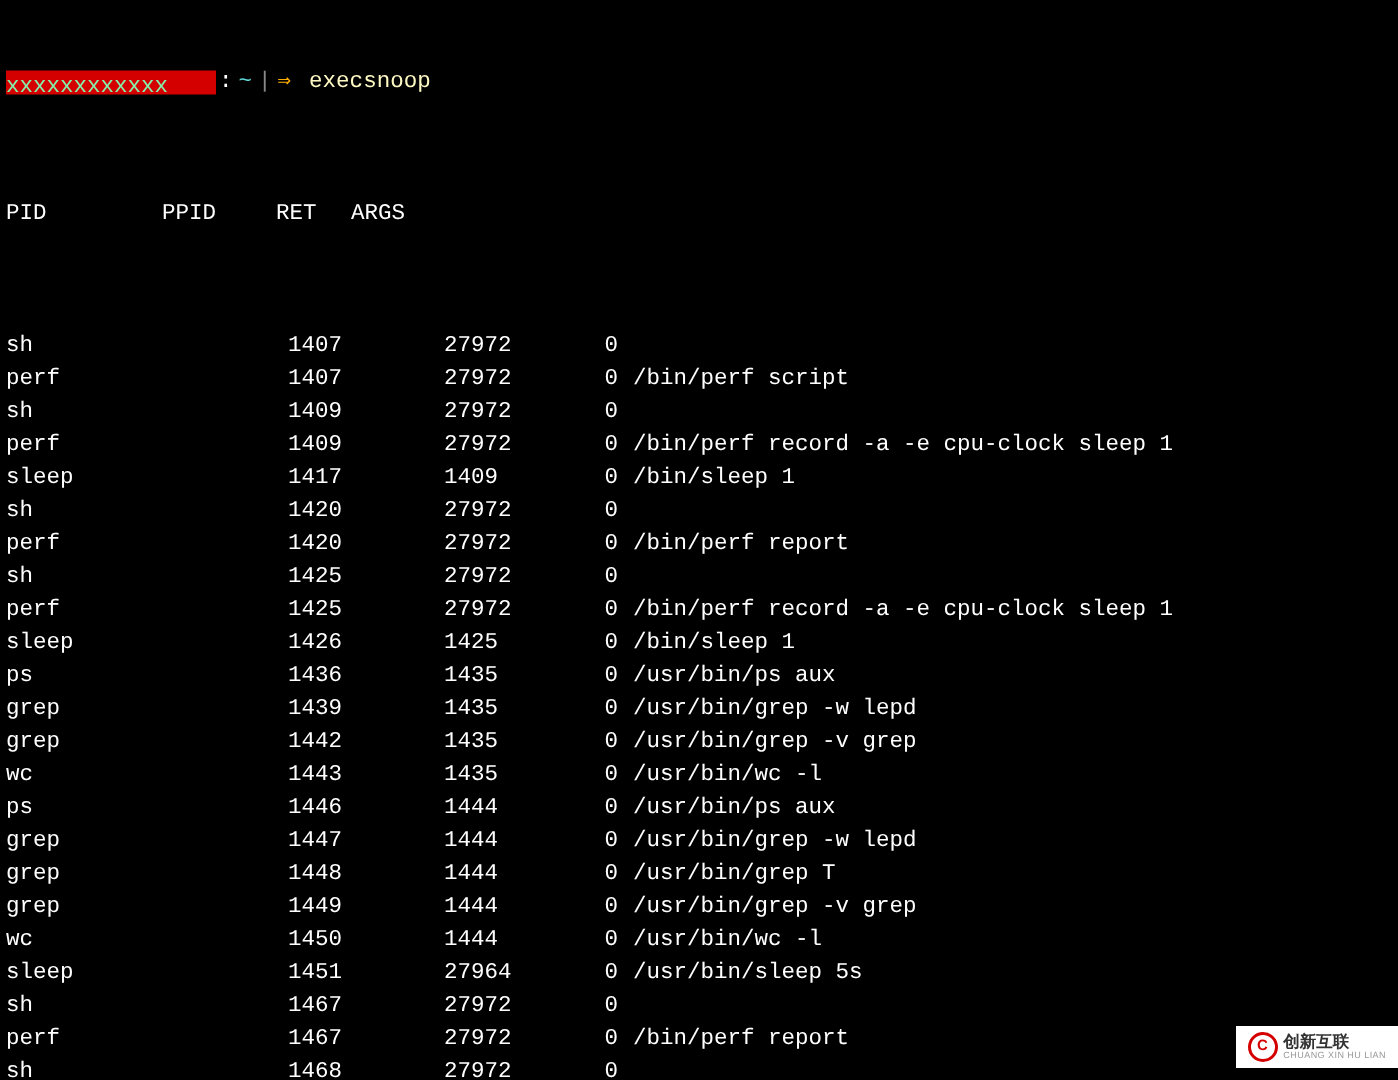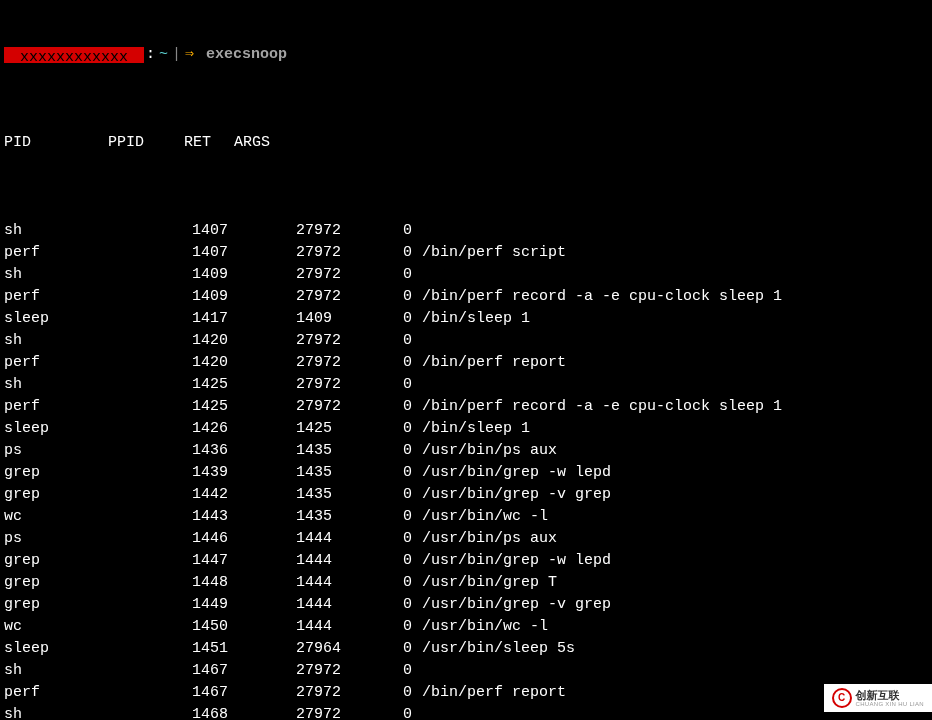--- a/index.html
+++ b/index.html
@@ -17,45 +17,43 @@
     .terminal {
       padding: 0 4px;
       white-space: pre;
     }
     .prompt-line {
       display: flex;
       align-items: center;
     }
     .redacted {
       background: #d40000;
-      color: #000000;
+      color: #86efac;
       display: inline-block;
       width: 140px;
       height: 16px;
       margin-right: 2px;
-      text-align: center;
     }
     .prompt-colon {
       color: #fff;
     }
     .tilde {
       color: #5fd7d7;
       margin: 0 4px;
     }
     .pipe {
       color: #888;
     }
     .arrow {
       color: #ffaf00;
       margin: 0 4px;
     }
     .cmd {
-      color: #a3a3a3;
+      color: #fef9c3;
       margin-left: 8px;
-      font-weight: bold;
     }
     .row {
       display: flex;
     }
     .col-pcomm { width: 188px; }
     .col-pid { width: 76px; }
     .col-ppid { width: 76px; margin-left: 28px; }
     .col-ret { width: 50px; text-align: right; padding-right: 10px; }
     .col-args { flex: 1; }
     .header .col-ret { text-align: left; padding-right: 0; }

